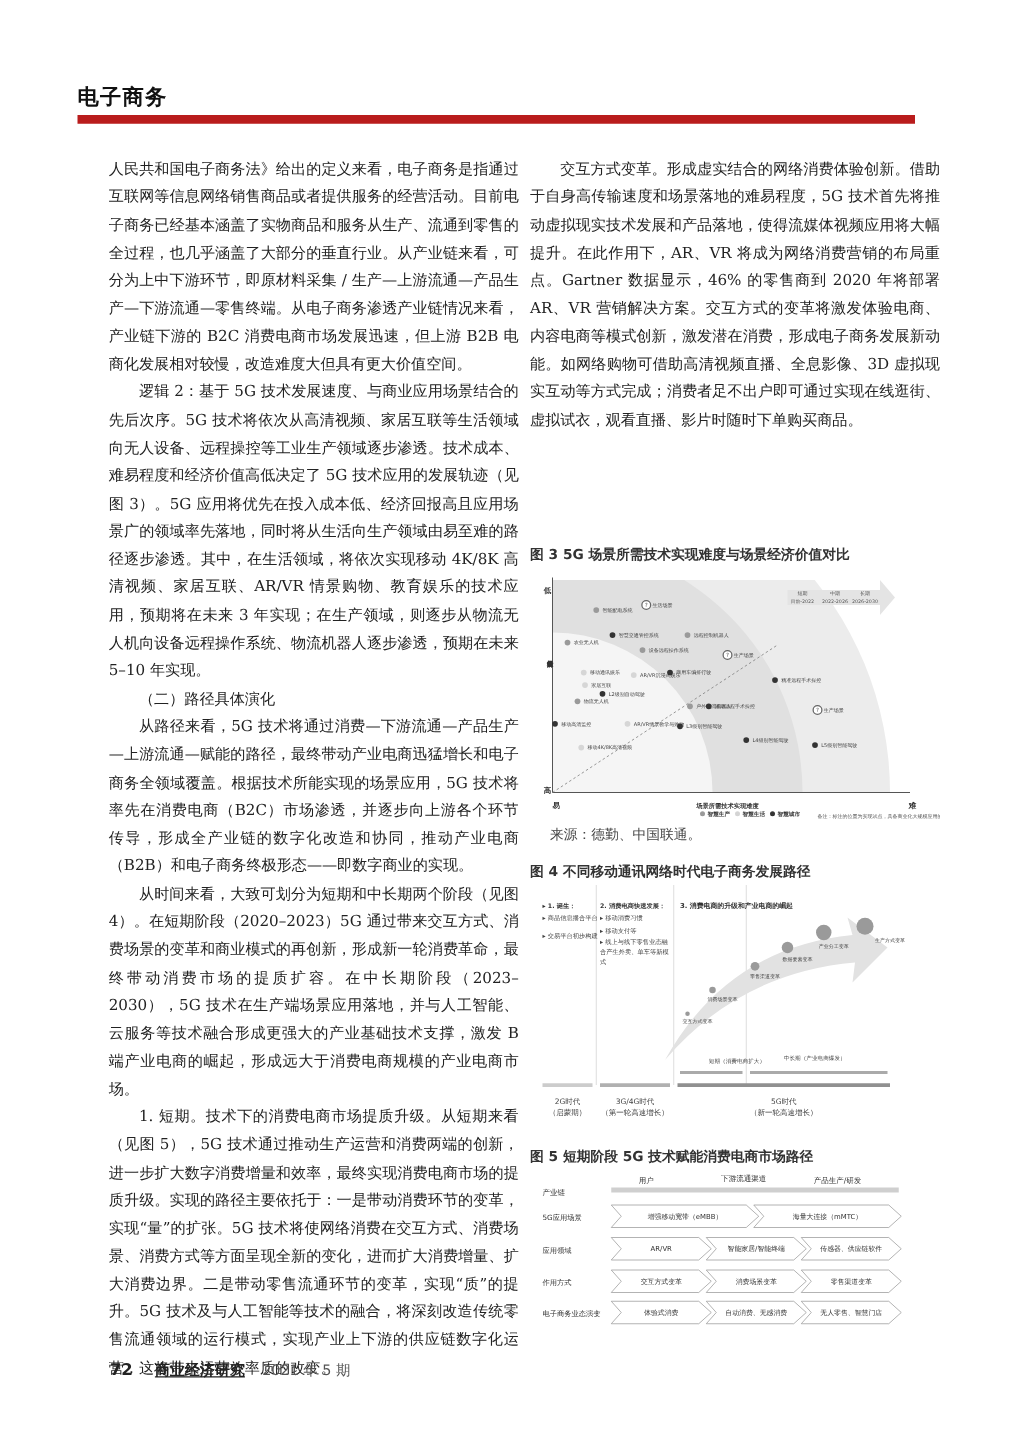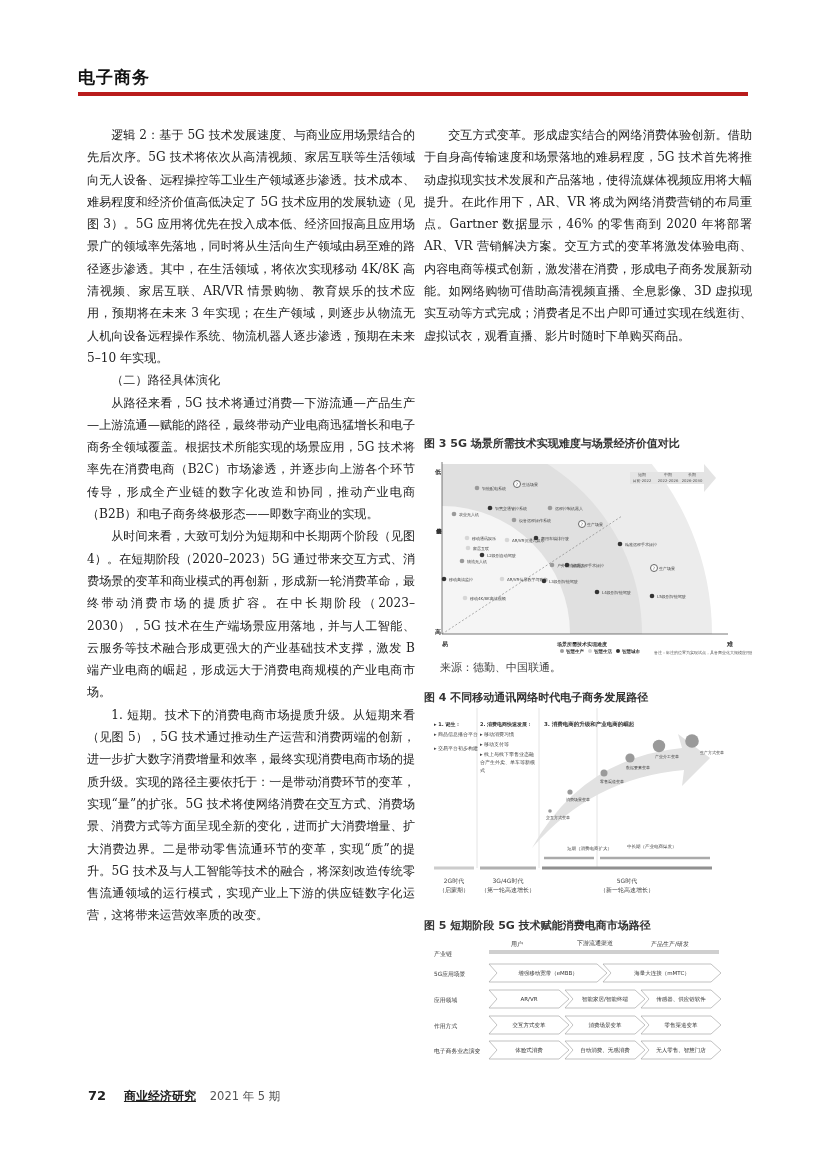--- a/index.html
+++ b/index.html
@@ -1,17 +1,17 @@
 <!DOCTYPE html>
 <html><head>
 <meta charset="utf-8">
 <style>
   html,body{margin:0;padding:0;background:#fff;}
   body{width:827px;height:1160px;position:relative;overflow:hidden;font-family:"DejaVu Serif","Liberation Serif",serif;color:#222;}
-  .header{position:absolute;left:78px;top:66px;width:670px;height:26px;border-bottom:4px solid #b91c1c;}
+  .header{position:absolute;left:62px;top:66px;width:670px;height:26px;border-bottom:7px solid #b91c1c;}
   .header .title{font-family:"DejaVu Sans","Liberation Sans",sans-serif;font-weight:bold;font-size:17px;color:#111;letter-spacing:1px;}
   .col{position:absolute;top:124px;width:328px;font-size:12.1px;line-height:22.3px;text-align:justify;}
   .col.left{left:87px;}
   .col.right{left:424px;}
   .col p{margin:0;}
   .col p.ind{text-indent:2em;}
   .col p.sub{text-indent:2em;font-family:"DejaVu Serif",serif;}
   .figtitle{font-family:"DejaVu Sans","Liberation Sans",sans-serif;font-size:11px;font-weight:bold;color:#333;text-align:left;position:absolute;}
   .source{position:absolute;font-size:11px;color:#444;font-family:Liberation Serif, serif;}
   .footer{position:absolute;left:88px;top:1088px;font-family:"DejaVu Sans","Liberation Sans",sans-serif;font-size:12px;color:#222;}
@@ -22,20 +22,21 @@
   .fig5 text{fill:#333;}
 </style>
 </head>
 <body>
 
 <div class="header">
   <span class="title">电子商务</span>
 </div>
 
 <div class="col left">
+  <p>人民共和国电子商务法》给出的定义来看，电子商务是指通过互联网等信息网络销售商品或者提供服务的经营活动。目前电子商务已经基本涵盖了实物商品和服务从生产、流通到零售的全过程，也几乎涵盖了大部分的垂直行业。从产业链来看，可分为上中下游环节，即原材料采集 / 生产—上游流通—产品生产—下游流通—零售终端。从电子商务渗透产业链情况来看，产业链下游的 B2C 消费电商市场发展迅速，但上游 B2B 电商化发展相对较慢，改造难度大但具有更大价值空间。</p>
   <p class="ind">逻辑 2：基于 5G 技术发展速度、与商业应用场景结合的先后次序。5G 技术将依次从高清视频、家居互联等生活领域向无人设备、远程操控等工业生产领域逐步渗透。技术成本、难易程度和经济价值高低决定了 5G 技术应用的发展轨迹（见图 3）。5G 应用将优先在投入成本低、经济回报高且应用场景广的领域率先落地，同时将从生活向生产领域由易至难的路径逐步渗透。其中，在生活领域，将依次实现移动 4K/8K 高清视频、家居互联、AR/VR 情景购物、教育娱乐的技术应用，预期将在未来 3 年实现；在生产领域，则逐步从物流无人机向设备远程操作系统、物流机器人逐步渗透，预期在未来 5–10 年实现。</p>
   <p class="sub">（二）路径具体演化</p>
   <p class="ind">从路径来看，5G 技术将通过消费—下游流通—产品生产—上游流通—赋能的路径，最终带动产业电商迅猛增长和电子商务全领域覆盖。根据技术所能实现的场景应用，5G 技术将率先在消费电商（B2C）市场渗透，并逐步向上游各个环节传导，形成全产业链的数字化改造和协同，推动产业电商（B2B）和电子商务终极形态——即数字商业的实现。</p>
   <p class="ind">从时间来看，大致可划分为短期和中长期两个阶段（见图 4）。在短期阶段（2020–2023）5G 通过带来交互方式、消费场景的变革和商业模式的再创新，形成新一轮消费革命，最终带动消费市场的提质扩容。在中长期阶段（2023–2030），5G 技术在生产端场景应用落地，并与人工智能、云服务等技术融合形成更强大的产业基础技术支撑，激发 B 端产业电商的崛起，形成远大于消费电商规模的产业电商市场。</p>
   <p class="ind">1. 短期。技术下的消费电商市场提质升级。从短期来看（见图 5），5G 技术通过推动生产运营和消费两端的创新，进一步扩大数字消费增量和效率，最终实现消费电商市场的提质升级。实现的路径主要依托于：一是带动消费环节的变革，实现“量”的扩张。5G 技术将使网络消费在交互方式、消费场景、消费方式等方面呈现全新的变化，进而扩大消费增量、扩大消费边界。二是带动零售流通环节的变革，实现“质”的提升。5G 技术及与人工智能等技术的融合，将深刻改造传统零售流通领域的运行模式，实现产业上下游的供应链数字化运营，这将带来运营效率质的改变。</p>
 </div>
 
 <div class="col right">
   <p class="ind">交互方式变革。形成虚实结合的网络消费体验创新。借助于自身高传输速度和场景落地的难易程度，5G 技术首先将推动虚拟现实技术发展和产品落地，使得流媒体视频应用将大幅提升。在此作用下，AR、VR 将成为网络消费营销的布局重点。Gartner 数据显示，46% 的零售商到 2020 年将部署 AR、VR 营销解决方案。交互方式的变革将激发体验电商、内容电商等模式创新，激发潜在消费，形成电子商务发展新动能。如网络购物可借助高清视频直播、全息影像、3D 虚拟现实互动等方式完成；消费者足不出户即可通过实现在线逛街、虚拟试衣，观看直播、影片时随时下单购买商品。</p>
 </div>

